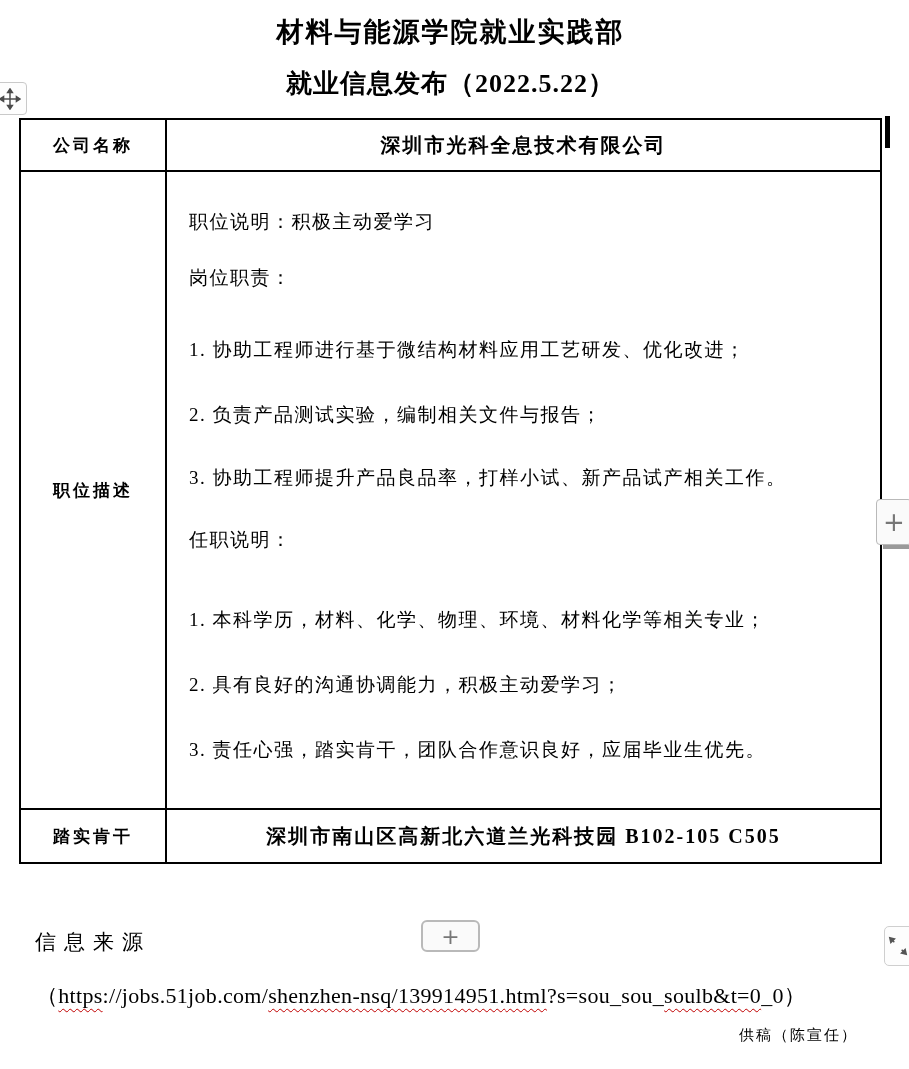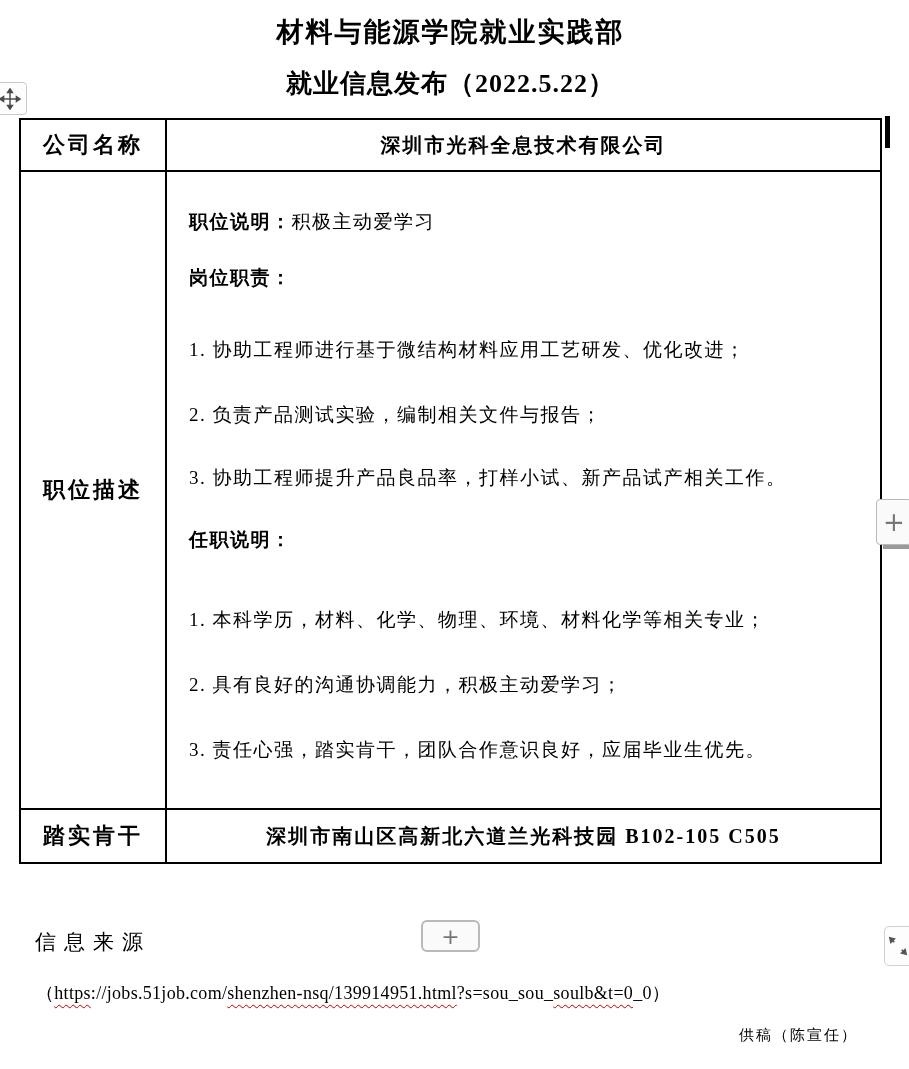--- a/index.html
+++ b/index.html
@@ -19,53 +19,53 @@
   }
   
   table.jobs{
     position:absolute;left:19px;top:118px;width:863px;
     border-collapse:collapse;table-layout:fixed;
   }
   table.jobs td{border:2px solid #000;overflow:hidden;}
   .col-label{width:146px;}
   .label-cell{
     text-align:center;vertical-align:middle;
-    font-weight:bold;font-size:22px;letter-spacing:3px;
+    font-weight:bold;font-size:17px;letter-spacing:3px;
   }
   .value-cell{
     text-align:center;vertical-align:middle;
     font-size:20px;letter-spacing:2px;font-weight:bold;
   }
   .value-bold{font-weight:bold;}
   .r1{height:52px;}
   .r2{height:638px;}
   .r3{height:43px;}
   .r4{height:54px;}
   
   .jd-cell{
     vertical-align:top;text-align:left;
     padding:36px 6px 0 22px;
     font-size:19px;letter-spacing:1.5px;line-height:27px;
   }
   .jd-cell p{margin:0;}
-  .b{font-weight:bold;}
+  .b{font-weight:normal;}
   .mb29{margin-bottom:29px !important;}
   .mb45{margin-bottom:45px !important;}
   .mb38{margin-bottom:38px !important;}
   .mb36{margin-bottom:36px !important;}
   .mb35{margin-bottom:35px !important;}
   .mb53{margin-bottom:53px !important;}
   
   .source-label{
     position:absolute;left:35px;top:928px;
     font-size:21px;letter-spacing:8px;
   }
   .source-url{
     position:absolute;left:36px;top:981px;white-space:nowrap;
-    font-size:18px;letter-spacing:0.3px;
+    font-size:22px;letter-spacing:0.3px;
   }
   .wavy{
     text-decoration:underline;
     text-decoration-style:wavy;
     text-decoration-color:#c00000;
     text-decoration-thickness:1px;
     text-underline-offset:5px;
     text-decoration-skip-ink:none;
   }
   .credit-line{

